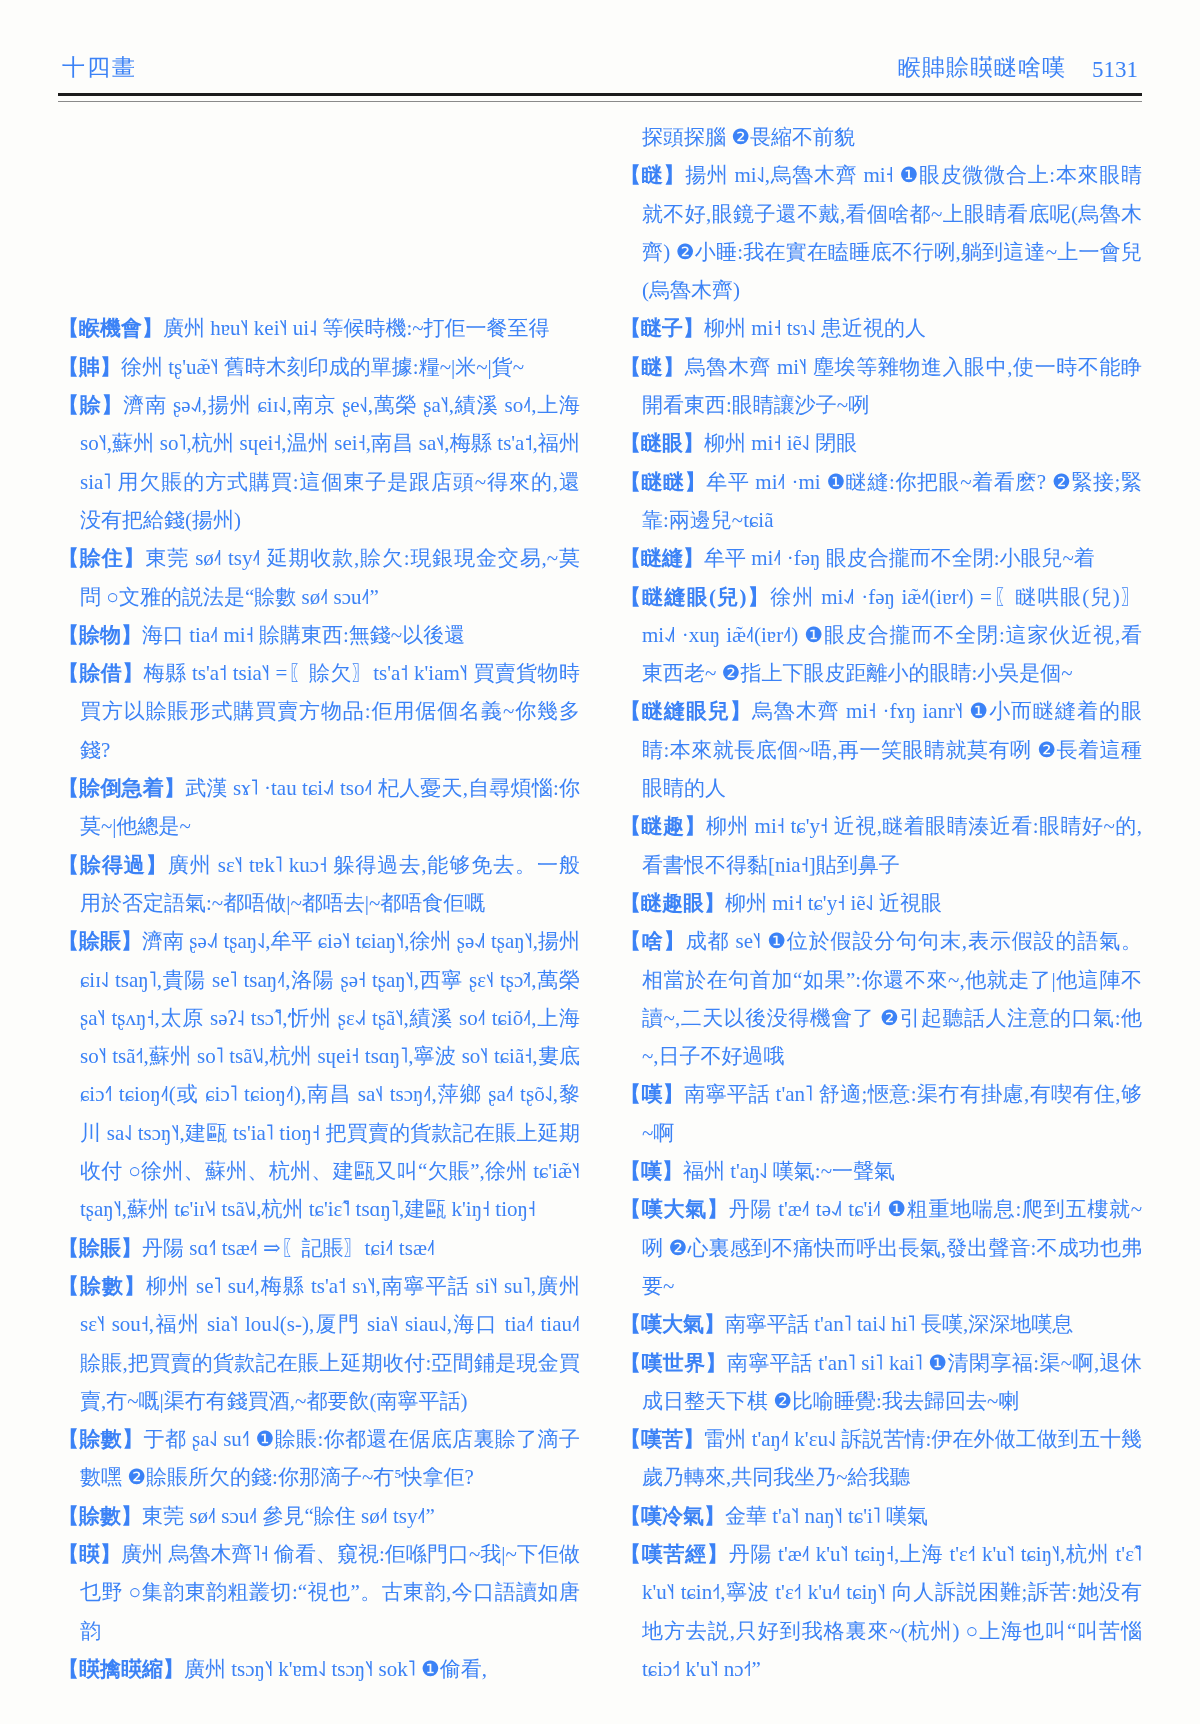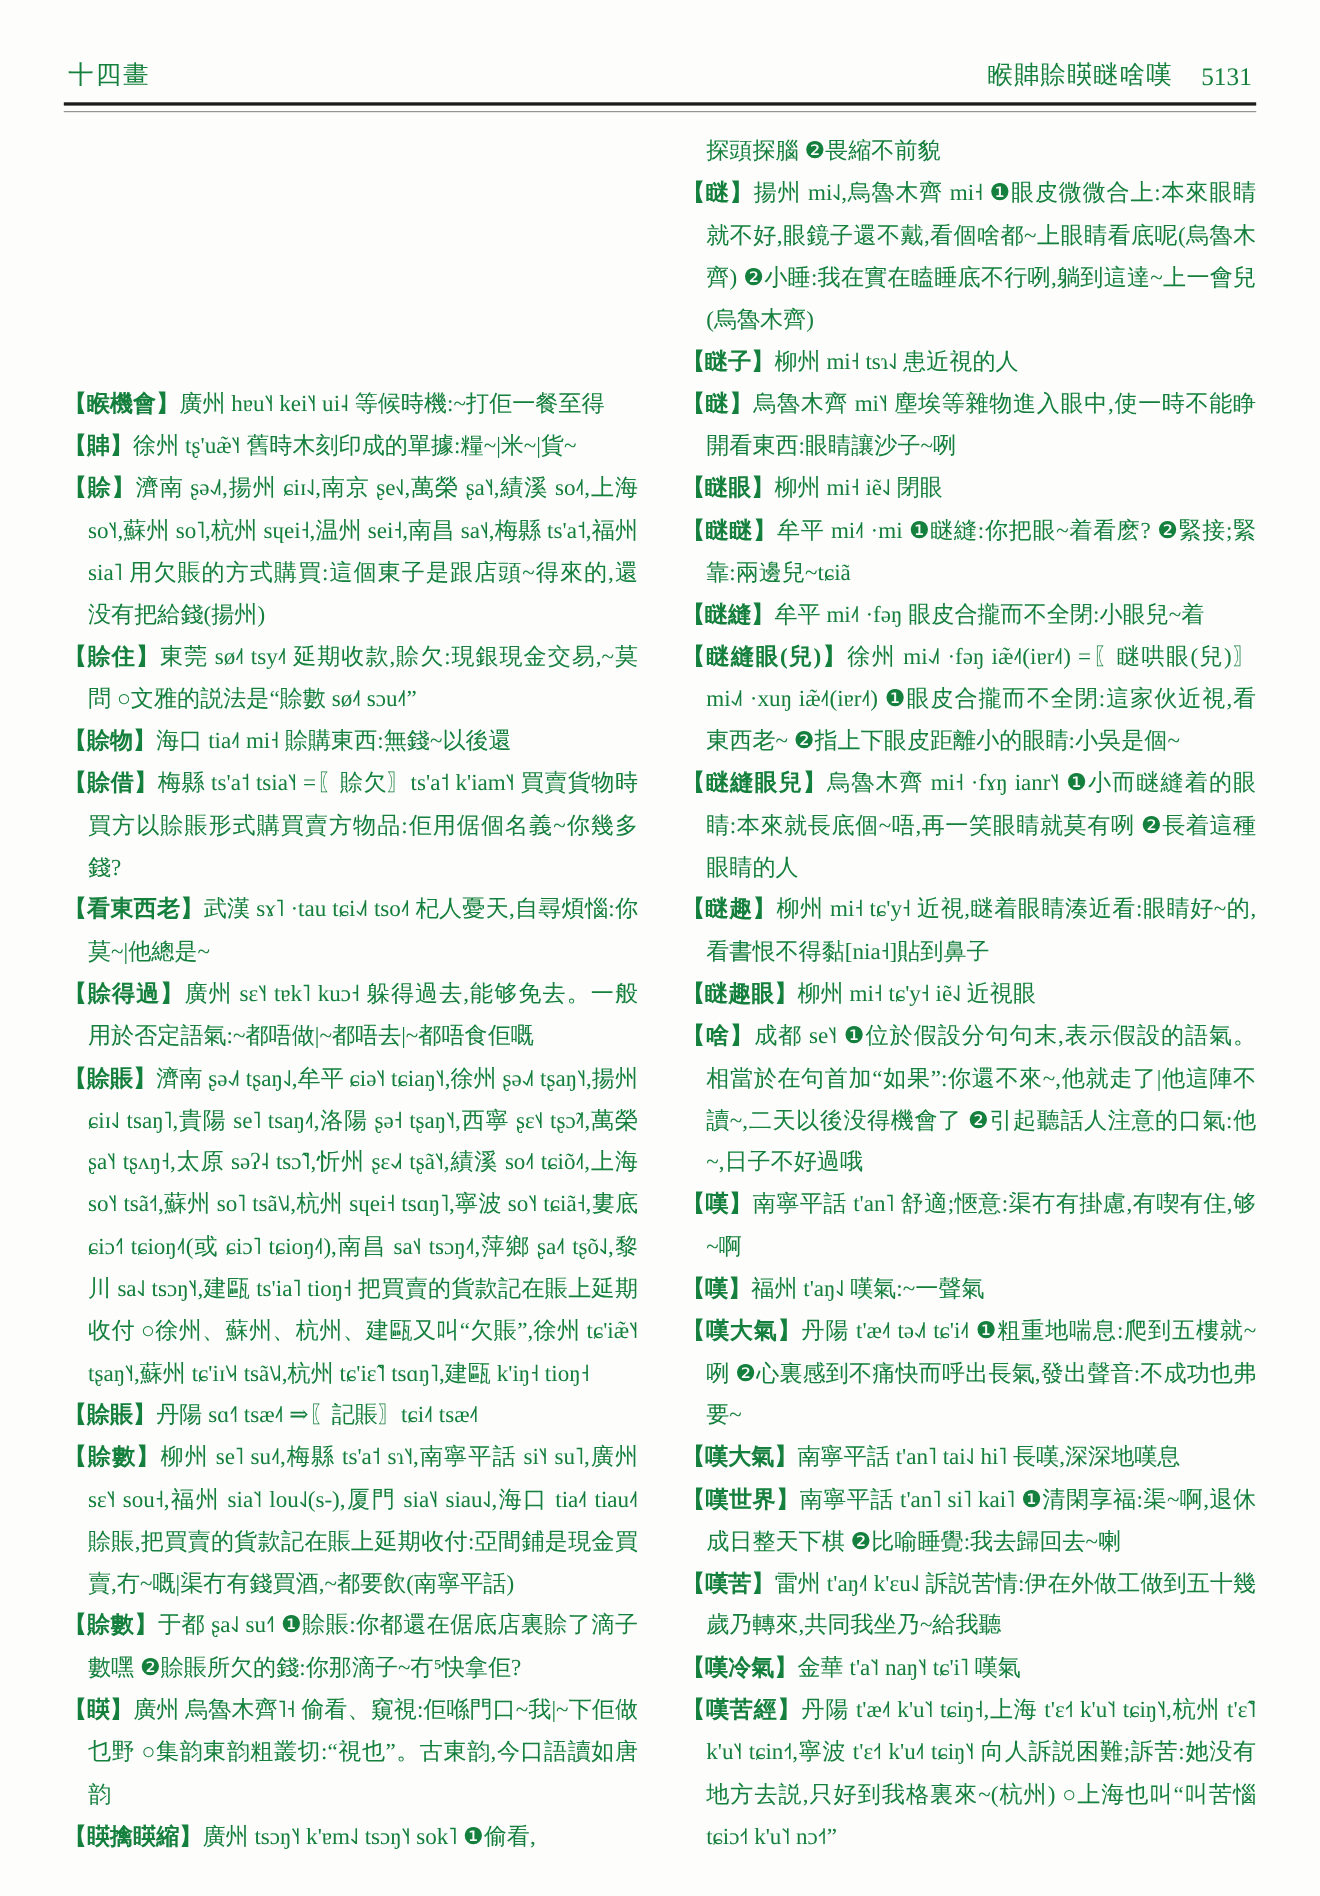--- a/index.html
+++ b/index.html
@@ -1,20 +1,20 @@
 <!DOCTYPE html>
 <html><head>
 <meta charset="utf-8">
 <style>
   html,body{margin:0;padding:0;background:#e8e8e4;}
   .page{
     width:1200px;height:1724px;margin:0 auto;background:#fdfdfb;
     box-sizing:border-box;padding:52px 58px 40px 58px;
     font-family:"Liberation Serif","DejaVu Serif",serif;
-    color:#15803d;overflow:hidden;
+    color:#3b82f6;overflow:hidden;
   }
   .header{display:flex;justify-content:space-between;align-items:flex-end;
     font-size:23px;letter-spacing:2px;padding:0 4px 10px 4px;}
   .header-right{display:flex;align-items:flex-end;gap:26px;letter-spacing:1px;margin-left:32px;}
   .pageno{font-family:"Liberation Serif",serif;letter-spacing:0;}
   .header-rule{height:5px;border-top:3px solid #1c1c1c;border-bottom:1px solid #8a8a8a;margin-bottom:16px;}
   .columns{display:flex;column-gap:40px;align-items:flex-end;}
   .col{width:524px;font-size:21px;line-height:38.3px;text-align:justify;text-justify:inter-ideograph;}
   .entry{margin:0;padding-left:22px;text-indent:-22px;}
   .entry.cont{text-indent:0;}
@@ -33,26 +33,27 @@
   </div>
   <div class="header-rule"></div>
   <div class="columns">
     <div class="col">
         <p class="entry"><span class="head">【睺機會】</span><span>廣州 hɐu˥˧ kei˥˧ ui˨ 等候時機:~打佢一餐至得</span></p>
         <p class="entry"><span class="head">【賗】</span><span>徐州 tʂ'uæ̃˥˧ 舊時木刻印成的單據:糧~|米~|貨~</span></p>
         <p class="entry"><span class="head">【賒】</span><span>濟南 ʂə˨˩˦,揚州 ɕiɪ˨˩,南京 ʂe˧˩,萬榮 ʂa˥˧,績溪 so˨˦,上海 so˥˧,蘇州 so˥,杭州 sɥei˧,温州 sei˧,南昌 sa˦˨,梅縣 ts'a˦,福州 sia˥ 用欠賬的方式購買:這個東子是跟店頭~得來的,還没有把給錢(揚州)</span></p>
         <p class="entry"><span class="head">【賒住】</span><span>東莞 sø˨˦ tsy˨˦ 延期收款,賒欠:現銀現金交易,~莫問 ○文雅的説法是“賒數 sø˨˦ sɔu˨˦”</span></p>
         <p class="entry"><span class="head">【賒物】</span><span>海口 tia˨˦ mi˧ 賒購東西:無錢~以後還</span></p>
         <p class="entry"><span class="head">【賒借】</span><span>梅縣 ts'a˦ tsia˥˧ =〖賒欠〗ts'a˦ k'iam˥˧ 買賣貨物時買方以賒賬形式購買賣方物品:佢用倨個名義~你幾多錢?</span></p>
-        <p class="entry"><span class="head">【看東西老】</span><span>武漢 sɤ˥ ·tau tɕi˨˩˦ tso˨˦ 杞人憂天,自尋煩惱:你莫~|他總是~</span></p>
+        <p class="entry"><span class="head">【賒倒急着】</span><span>武漢 sɤ˥ ·tau tɕi˨˩˦ tso˨˦ 杞人憂天,自尋煩惱:你莫~|他總是~</span></p>
         <p class="entry"><span class="head">【賒得過】</span><span>廣州 sɛ˥˧ tɐk˥ kuɔ˧ 躲得過去,能够免去。一般用於否定語氣:~都唔做|~都唔去|~都唔食佢嘅</span></p>
         <p class="entry"><span class="head">【賒賬】</span><span>濟南 ʂə˨˩˦ tʂaŋ˨˩,牟平 ɕiə˥˧ tɕiaŋ˥˧,徐州 ʂə˨˩˦ tʂaŋ˥˧,揚州 ɕiɪ˨˩ tsaŋ˥,貴陽 se˥ tsaŋ˨˦,洛陽 ʂə˧ tʂaŋ˥˧,西寧 ʂɛ˦˨ tʂɔ̃˨˦,萬榮 ʂa˥˧ tʂʌŋ˧,太原 səʔ˨ tsɔ̃˥,忻州 ʂɛ˨˩˧ tʂã˥˧,績溪 so˨˦ tɕiõ˨˦,上海 so˥˧ tsã˧˦,蘇州 so˥ tsã˦˩˨,杭州 sɥei˧ tsɑŋ˥,寧波 so˥˧ tɕiã˧,婁底 ɕiɔ˧˥ tɕioŋ˨˦(或 ɕiɔ˥ tɕioŋ˨˦),南昌 sa˦˨ tsɔŋ˨˦,萍鄉 ʂa˨˦ tʂõ˨˩,黎川 sa˨˩ tsɔŋ˥˧,建甌 ts'ia˥ tioŋ˧ 把買賣的貨款記在賬上延期收付 ○徐州、蘇州、杭州、建甌又叫“欠賬”,徐州 tɕ'iæ̃˥˧ tʂaŋ˥˧,蘇州 tɕ'iɪ˥˨˧ tsã˦˩˨,杭州 tɕ'iɛ̃˥ tsɑŋ˥,建甌 k'iŋ˧ tioŋ˧</span></p>
         <p class="entry"><span class="head">【賒賬】</span><span>丹陽 sɑ˧˥ tsæ˨˦ ⇒〖記賬〗tɕi˨˦ tsæ˨˦</span></p>
         <p class="entry"><span class="head">【賒數】</span><span>柳州 se˥ su˨˦,梅縣 ts'a˦ sɿ˥˧,南寧平話 si˥˧ su˥,廣州 sɛ˥˧ sou˧,福州 sia˥˦ lou˨˩(s-),厦門 sia˥˨ siau˨˩,海口 tia˨˦ tiau˨˦ 賒賬,把買賣的貨款記在賬上延期收付:亞間鋪是現金買賣,冇~嘅|渠冇有錢買酒,~都要飲(南寧平話)</span></p>
         <p class="entry"><span class="head">【賒數】</span><span>于都 ʂa˨˩ su˧˥ ❶賒賬:你都還在倨底店裏賒了滴子數嘿 ❷賒賬所欠的錢:你那滴子~冇⁵快拿佢?</span></p>
+        <p class="entry"><span class="head">【賒數】</span><span>東莞 sø˨˦ sɔu˨˦ 參見“賒住 sø˨˦ tsy˨˦”</span></p>
         <p class="entry"><span class="head">【䁐】</span><span>廣州 烏魯木齊˥˧ 偷看、窺視:佢喺門口~我|~下佢做乜野 ○集韵東韵粗叢切:“視也”。古東韵,今口語讀如唐韵</span></p>
         <p class="entry"><span class="head">【䁐擒䁐縮】</span><span>廣州 tsɔŋ˥˧ k'ɐm˨˩ tsɔŋ˥˧ sok˥ ❶偷看,</span></p>
       </div>
     <div class="col">
         <p class="entry cont"><span>探頭探腦 ❷畏縮不前貌</span></p>
         <p class="entry"><span class="head">【瞇】</span><span>揚州 mi˨˩,烏魯木齊 mi˧ ❶眼皮微微合上:本來眼睛就不好,眼鏡子還不戴,看個啥都~上眼睛看底呢(烏魯木齊) ❷小睡:我在實在瞌睡底不行咧,躺到這達~上一會兒(烏魯木齊)</span></p>
         <p class="entry"><span class="head">【瞇子】</span><span>柳州 mi˧ tsɿ˨˩ 患近視的人</span></p>
         <p class="entry"><span class="head">【瞇】</span><span>烏魯木齊 mi˥˧ 塵埃等雜物進入眼中,使一時不能睁開看東西:眼睛讓沙子~咧</span></p>
         <p class="entry"><span class="head">【瞇眼】</span><span>柳州 mi˧ iẽ˨˩ 閉眼</span></p>
         <p class="entry"><span class="head">【瞇瞇】</span><span>牟平 mi˨˦ ·mi ❶瞇縫:你把眼~着看麽? ❷緊接;緊靠:兩邊兒~tɕiã</span></p>

